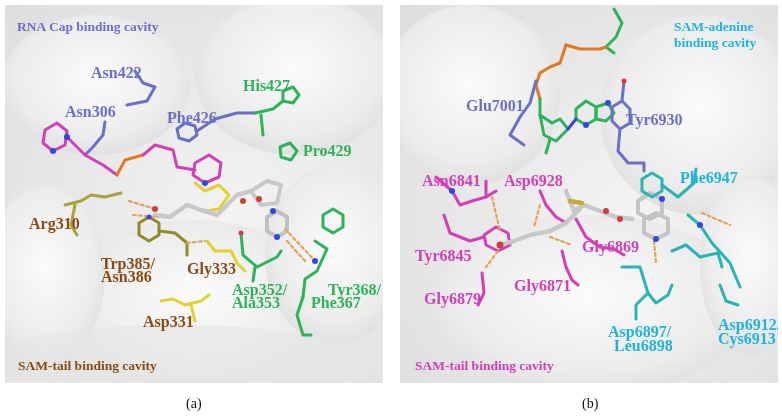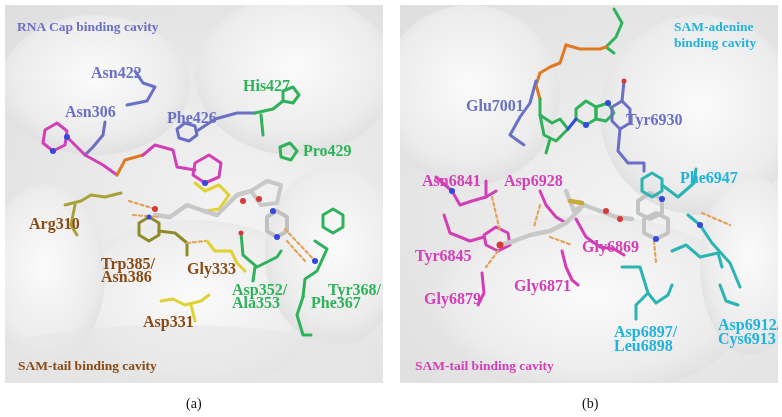--- a/index.html
+++ b/index.html
@@ -219,18 +219,18 @@
 
   <div class="lbl" style="left:66px;top:94px;color:#6a70c4">Glu7001</div>
   <div class="lbl" style="left:226px;top:108px;color:#6a70c4">Tyr6930</div>
   <div class="lbl" style="left:280px;top:166px;color:#1fb3dd">Phe6947</div>
   <div class="lbl" style="left:22px;top:169px;color:#d23fb6">Asn6841</div>
   <div class="lbl" style="left:104px;top:169px;color:#d23fb6">Asp6928</div>
   <div class="lbl" style="left:15px;top:244px;color:#d23fb6">Tyr6845</div>
   <div class="lbl" style="left:182px;top:235px;color:#d23fb6">Gly6869</div>
   <div class="lbl" style="left:114px;top:274px;color:#d23fb6">Gly6871</div>
   <div class="lbl" style="left:24px;top:287px;color:#d23fb6">Gly6879</div>
-  <div class="lbl" style="left:214px;top:320px;color:#1fb3dd">Asp6897/</div>
+  <div class="lbl" style="left:208px;top:320px;color:#1fb3dd">Asp6897/</div>
   <div class="lbl" style="left:214px;top:334px;color:#1fb3dd">Leu6898</div>
   <div class="lbl" style="left:318px;top:313px;color:#1fb3dd">Asp6912/</div>
   <div class="lbl" style="left:318px;top:327px;color:#1fb3dd">Cys6913</div>
 </div>
 <div class="caption" style="left:582px;">(b)</div>
 
 </body></html>

